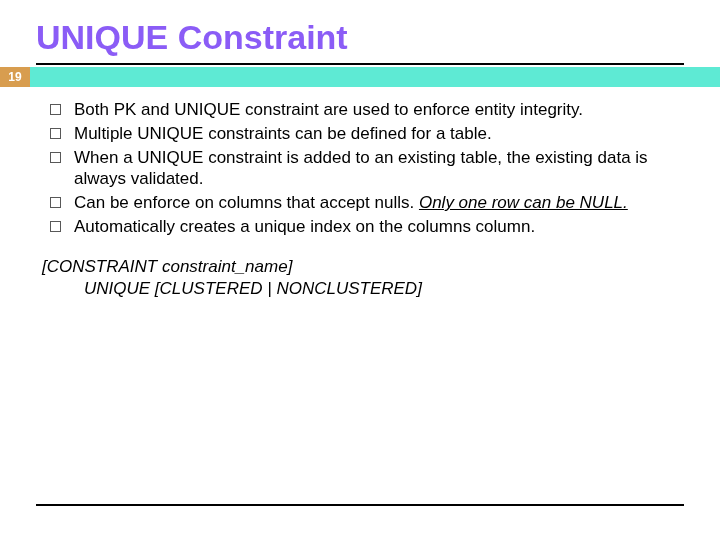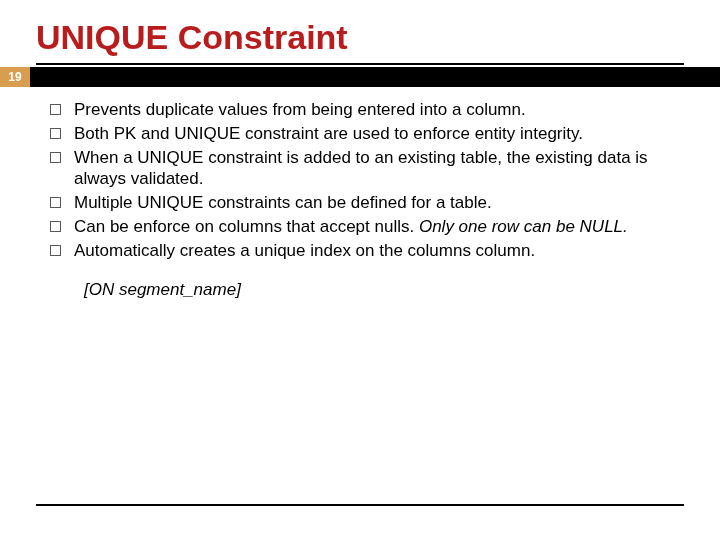--- a/index.html
+++ b/index.html
@@ -1,28 +1,28 @@
 <!DOCTYPE html>
 <html><head>
 <meta charset="utf-8">
 <style>
   * { box-sizing: border-box; margin: 0; padding: 0; }
   html, body { width: 720px; height: 540px; background: #fff; font-family: Arial, Helvetica, sans-serif; color: #000; }
   .slide { width: 720px; height: 540px; position: relative; padding: 12px 36px 0 36px; }
   .title {
     font-size: 34px;
     font-weight: bold;
-    color: #b91c1c;
+    color: #8b5cf6;
     border-bottom: 2px solid #000;
     padding: 6px 0 6px 0;
     margin-bottom: 2px;
   }
   .band {
     height: 20px;
-    background: #000000;
+    background: #5eead4;
     margin: 0 -36px 0 -36px;
     position: relative;
   }
   .pg-badge {
     position: absolute;
     left: 0; top: 0;
     height: 20px;
     min-width: 30px;
     padding: 0 6px;
     background: #d89d4f;
@@ -43,21 +43,21 @@
     margin-bottom: 2px;
   }
   ul.bullets li::before {
     content: "";
     position: absolute;
     left: 6px; top: 5px;
     width: 9px; height: 9px;
     border: 1.5px solid #585858;
     background: transparent;
   }
-  .em-note { font-style: italic; }
+  .em-note { font-style: italic; text-decoration: underline; }
   .syntax {
     margin-top: 18px;
     margin-left: 6px;
     font-size: 17px;
     font-style: italic;
     line-height: 1.35;
   }
   .syntax .indent { padding-left: 42px; display: block; }
   .bottom-rule {
     position: absolute;
@@ -70,29 +70,29 @@
 <body>
 
 <div class="slide">
   <div class="title">UNIQUE Constraint</div>
   <div class="band">
     <div class="pg-badge">19</div>
   </div>
 
   <div class="content">
     <ul class="bullets">
-      <li>Prevents duplicate values from being entered into a column.</li>
       <li>Both PK and UNIQUE constraint are used to enforce entity integrity.</li>
+      <li>Multiple UNIQUE constraints can be defined for a table.</li>
       <li>When a UNIQUE constraint is added to an existing table, the existing data is always validated.</li>
-      <li>Multiple UNIQUE constraints can be defined for a table.</li>
       <li>
         <span>Can be enforce on columns that accept nulls.  </span><span class="em-note">Only one row can be NULL.</span>
       </li>
       <li>Automatically creates a unique index on the columns column.</li>
     </ul>
 
     <div class="syntax">
-      <span class="indent">[ON segment_name]</span>
+      <div>[CONSTRAINT constraint_name]</div>
+      <span class="indent">UNIQUE [CLUSTERED | NONCLUSTERED]</span>
     </div>
   </div>
 
   <div class="bottom-rule"></div>
 </div>
 
 </body></html>

